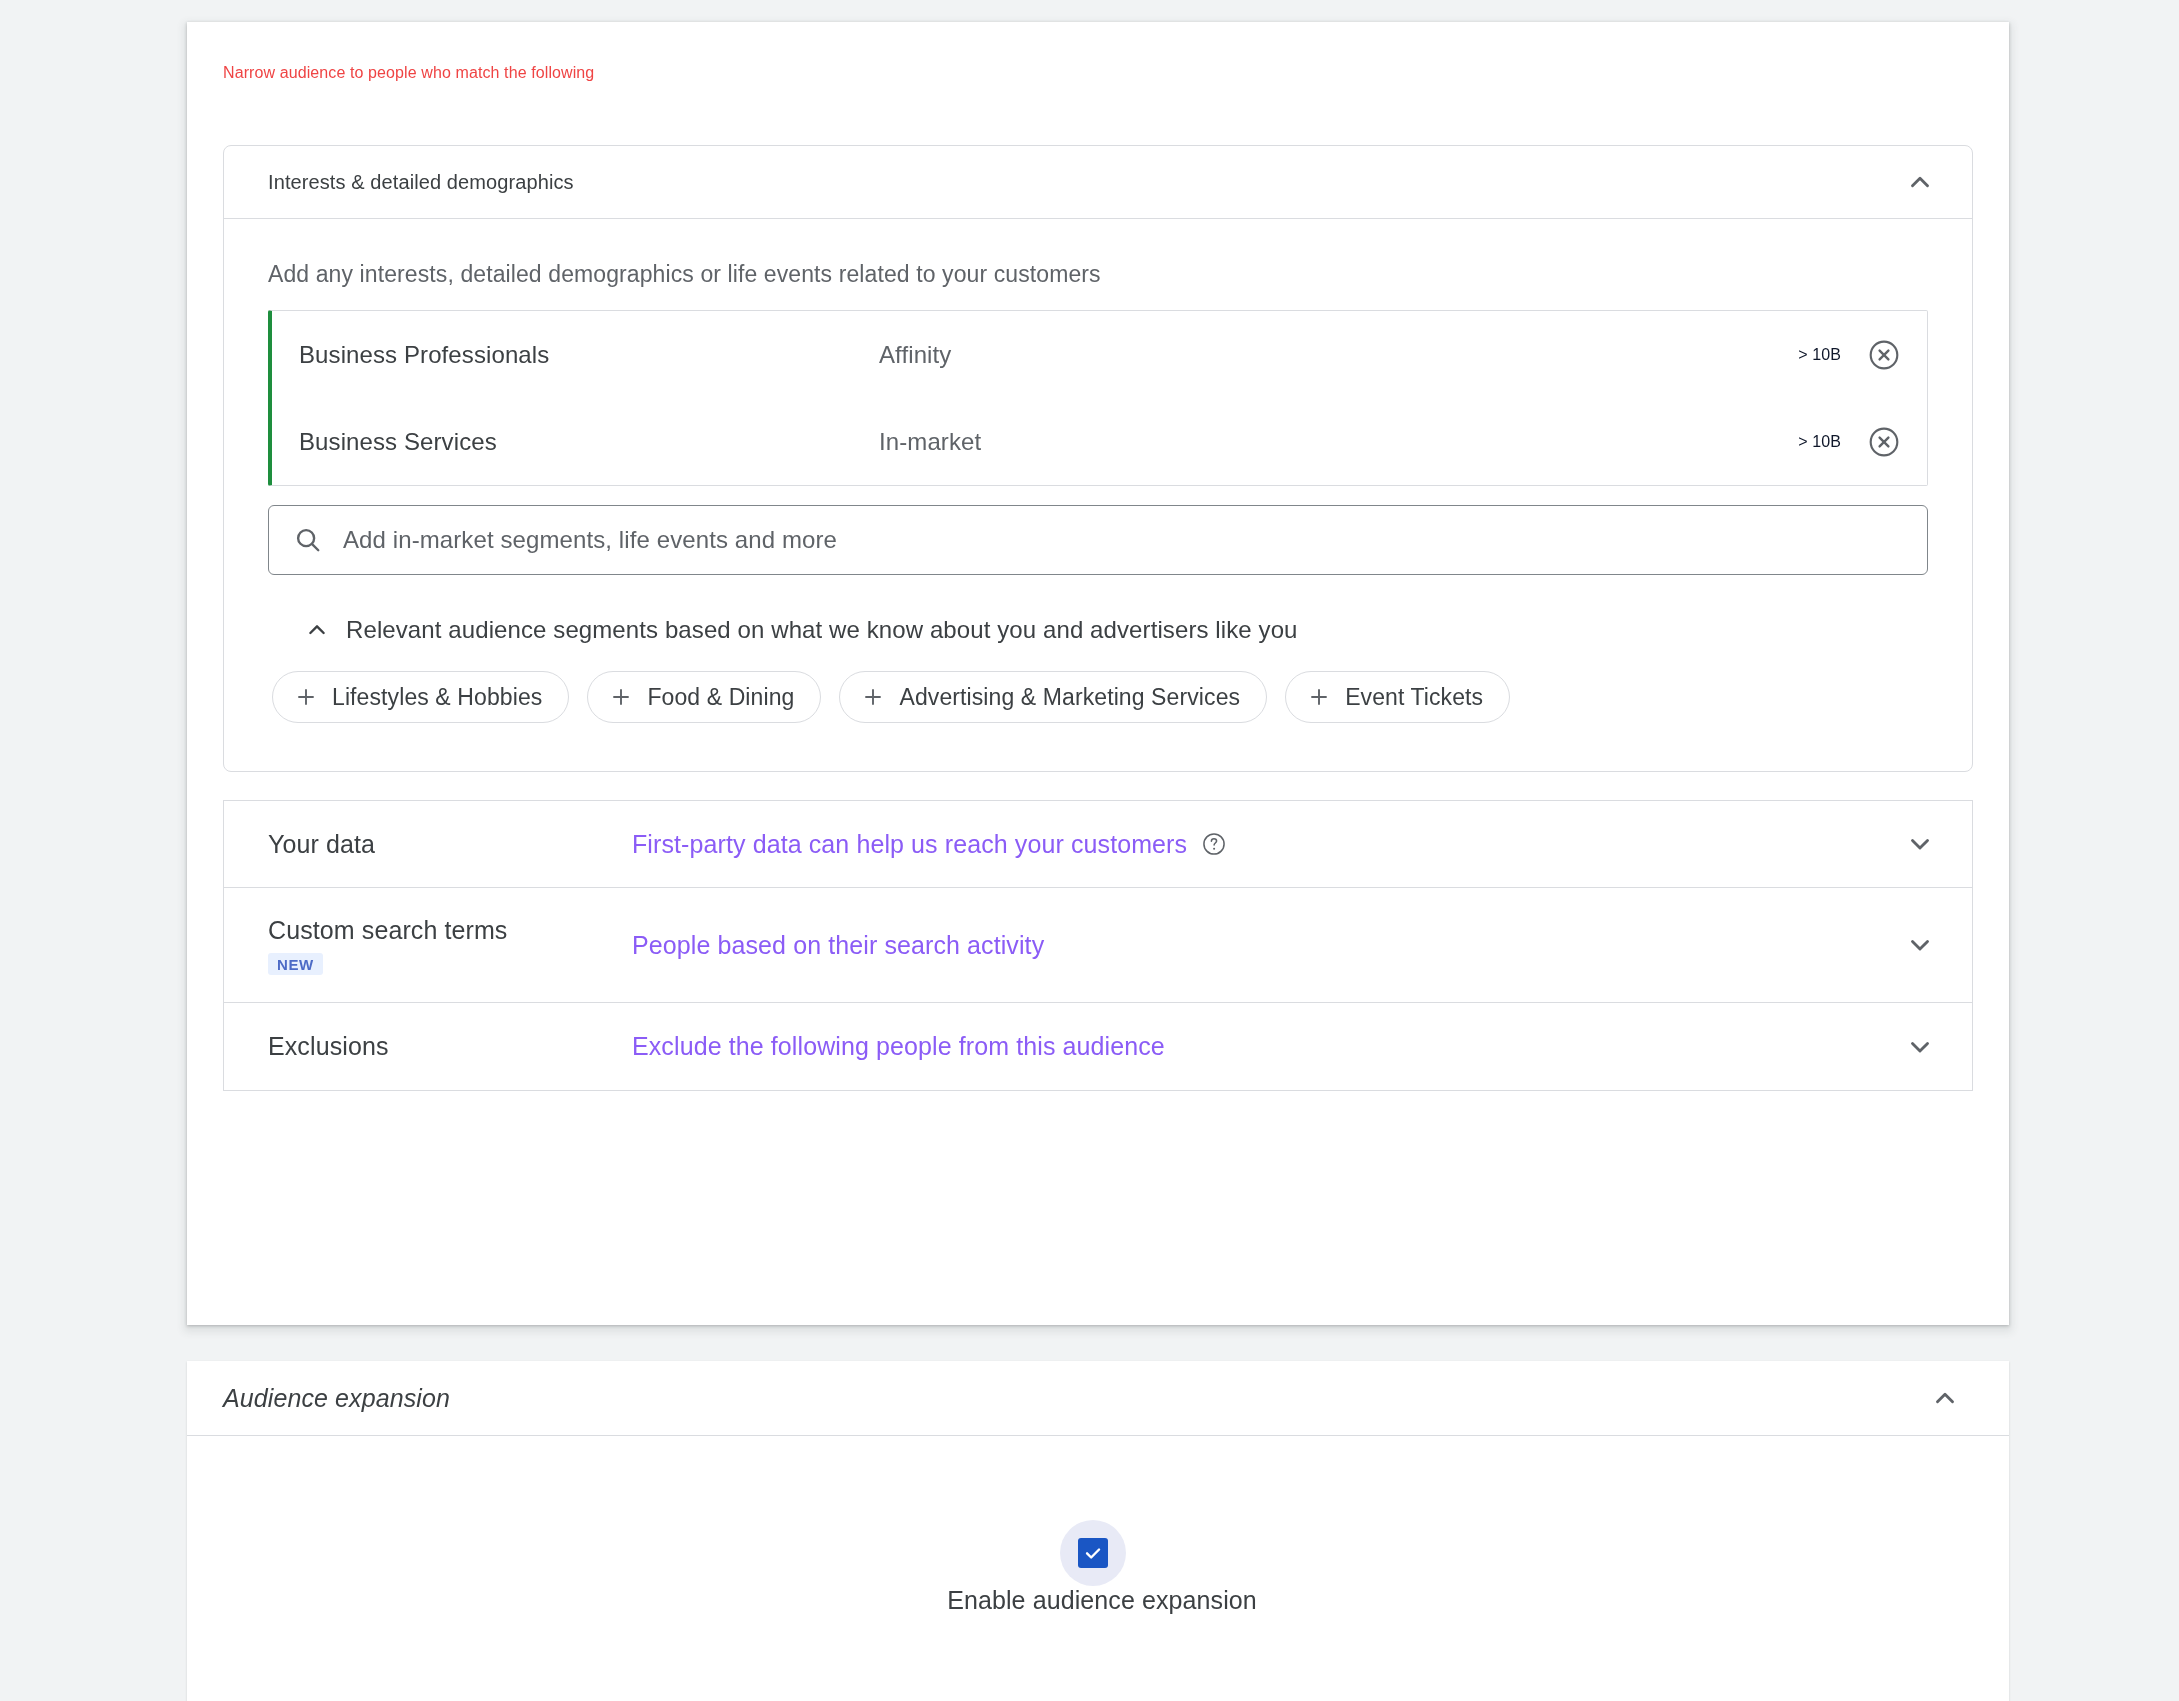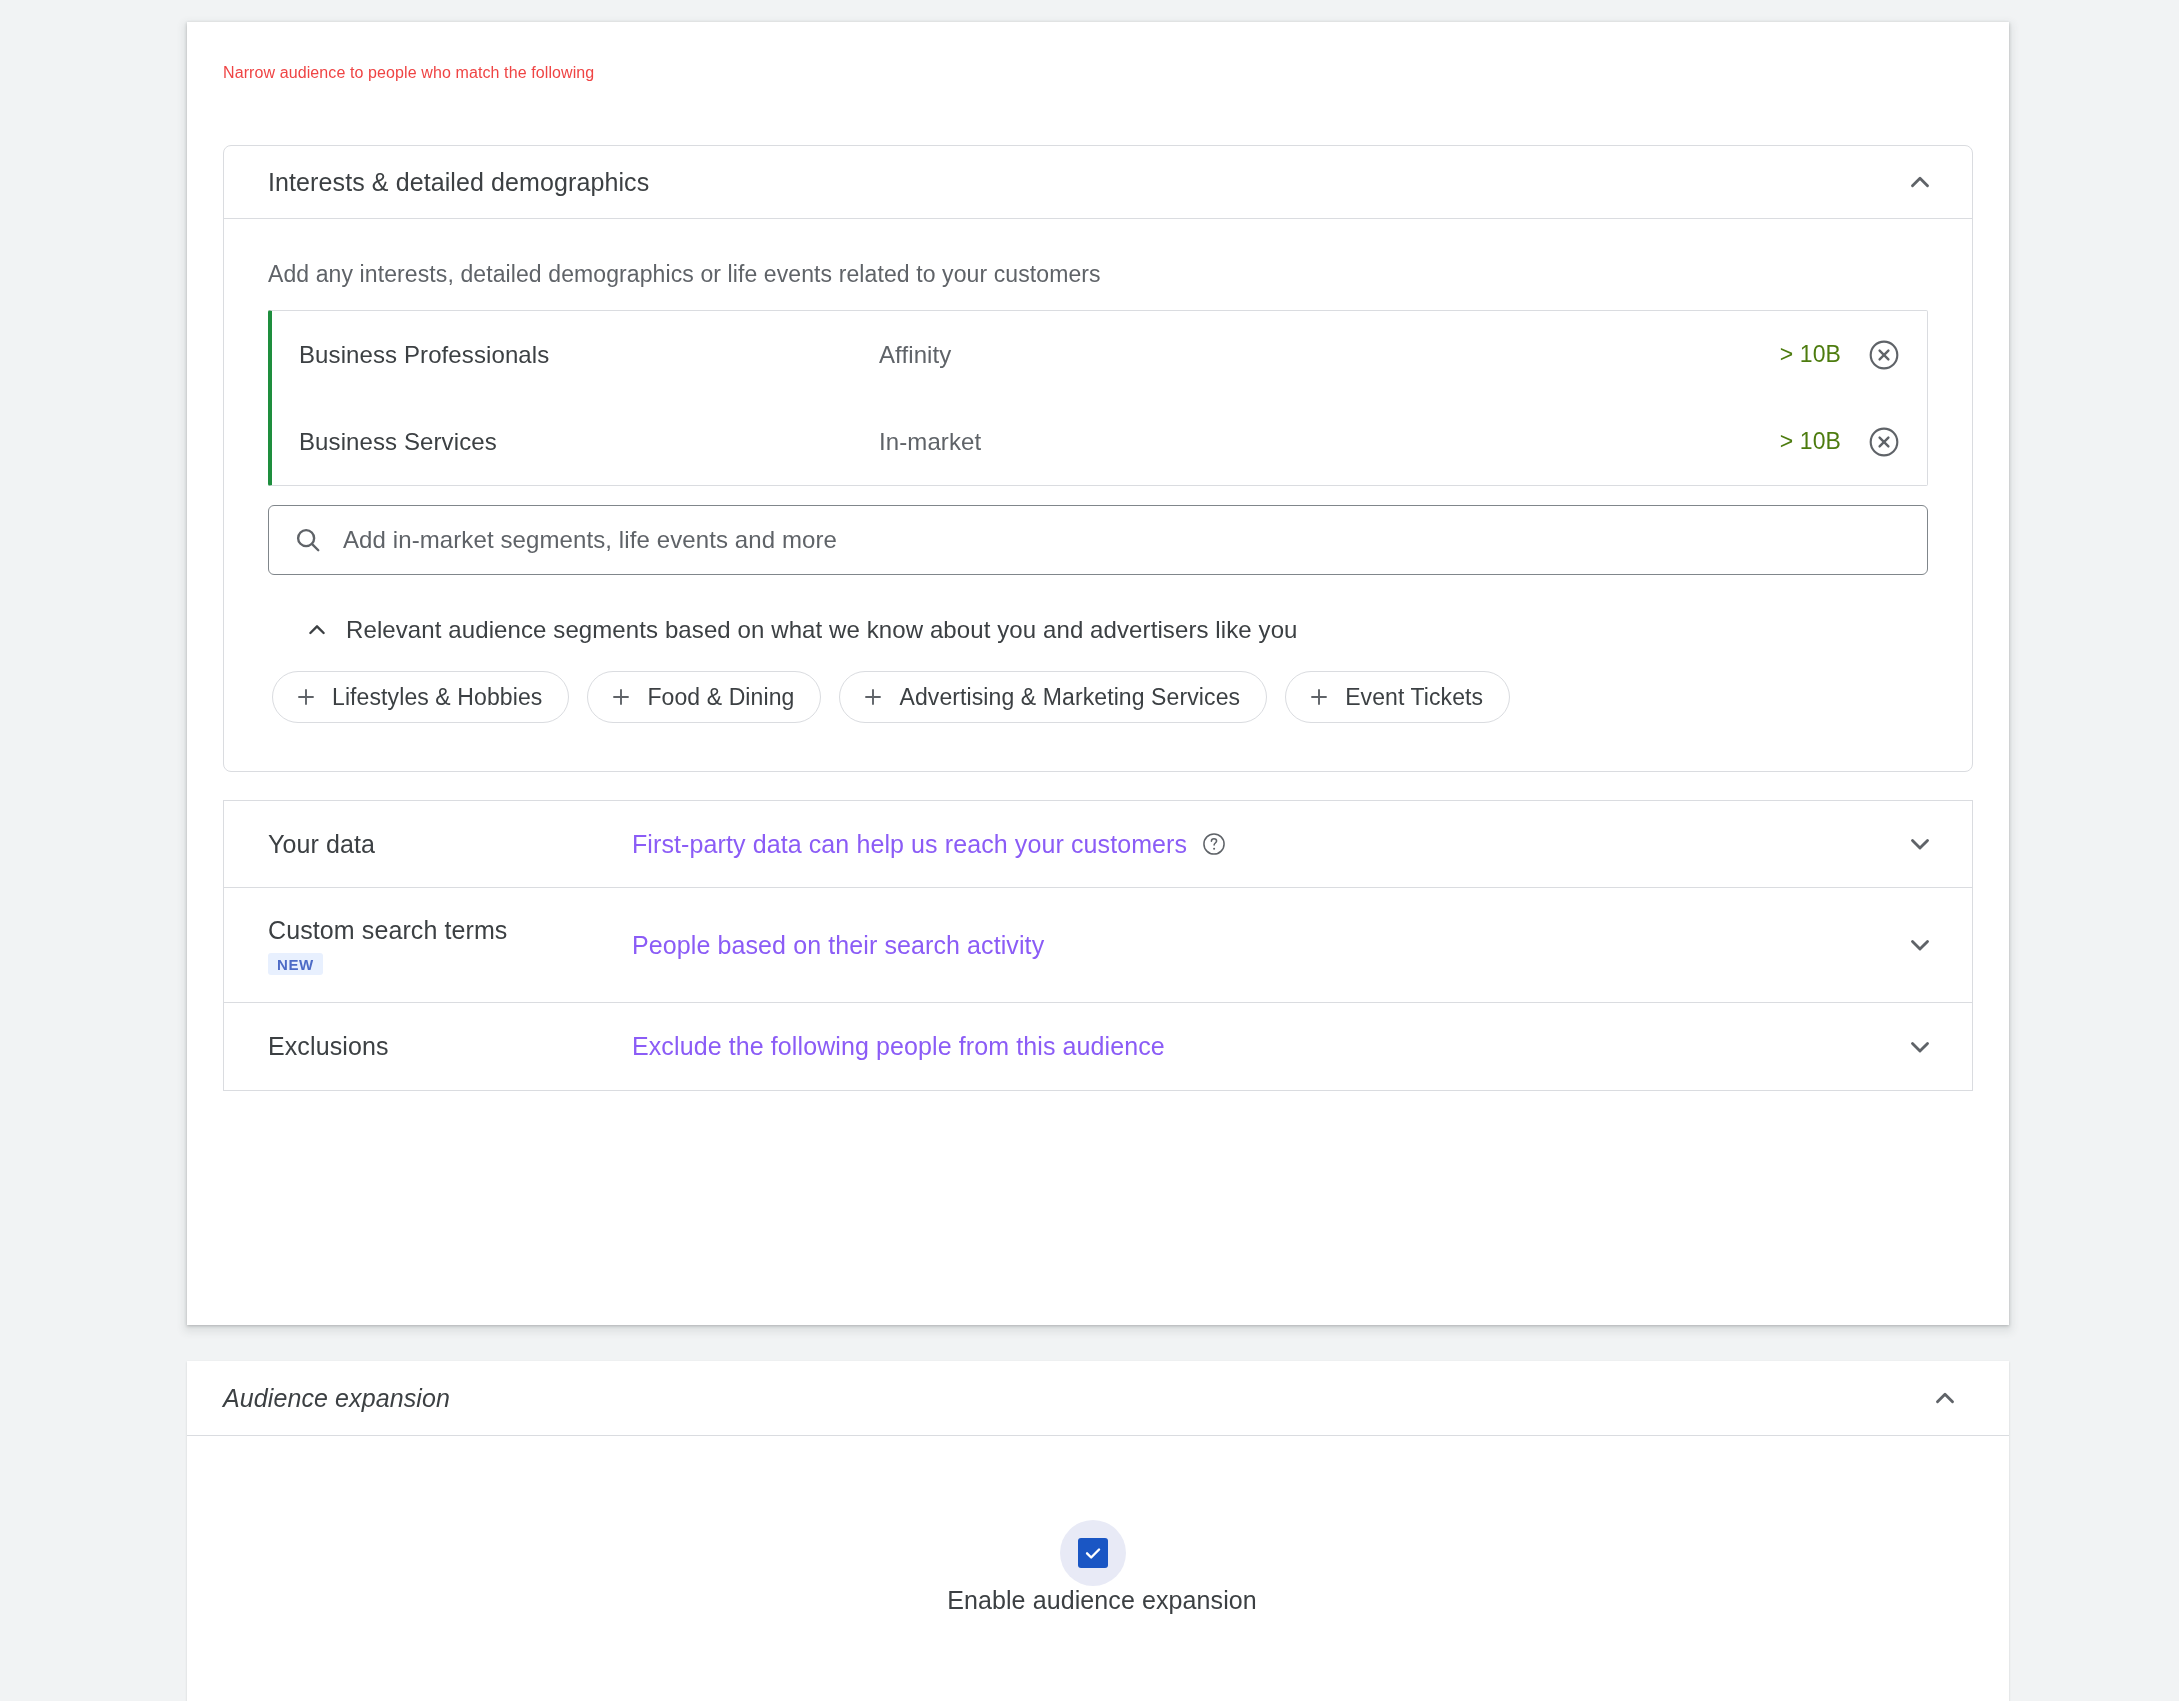--- a/index.html
+++ b/index.html
@@ -73,21 +73,21 @@
 
   .panel-header {
     height: 72px;
     display: flex;
     align-items: center;
     padding: 0 32px 0 44px;
     cursor: pointer;
     position: relative;
   }
   .panel-title {
-    font-size: 25px;
+    font-size: 20px;
     color: #3c4043;
     letter-spacing: 0.1px;
     white-space: nowrap;
   }
   .panel-title.strong { color: #3c4043; }
 
   .chev {
     margin-left: auto;
     width: 40px;
     height: 40px;
@@ -140,22 +140,22 @@
     white-space: nowrap;
   }
   .sel-type {
     font-size: 24px;
     color: #5f6368;
     letter-spacing: 0.1px;
     flex: 1 1 auto;
     white-space: nowrap;
   }
   .sel-size {
-    font-size: 23px;
-    color: #4d7c0f;
+    font-size: 16px;
+    color: #0f172a;
     letter-spacing: 0.1px;
     margin-right: 26px;
     white-space: nowrap;
   }
   .remove-btn {
     width: 34px;
     height: 34px;
     flex: 0 0 auto;
     cursor: pointer;
     display: flex;

